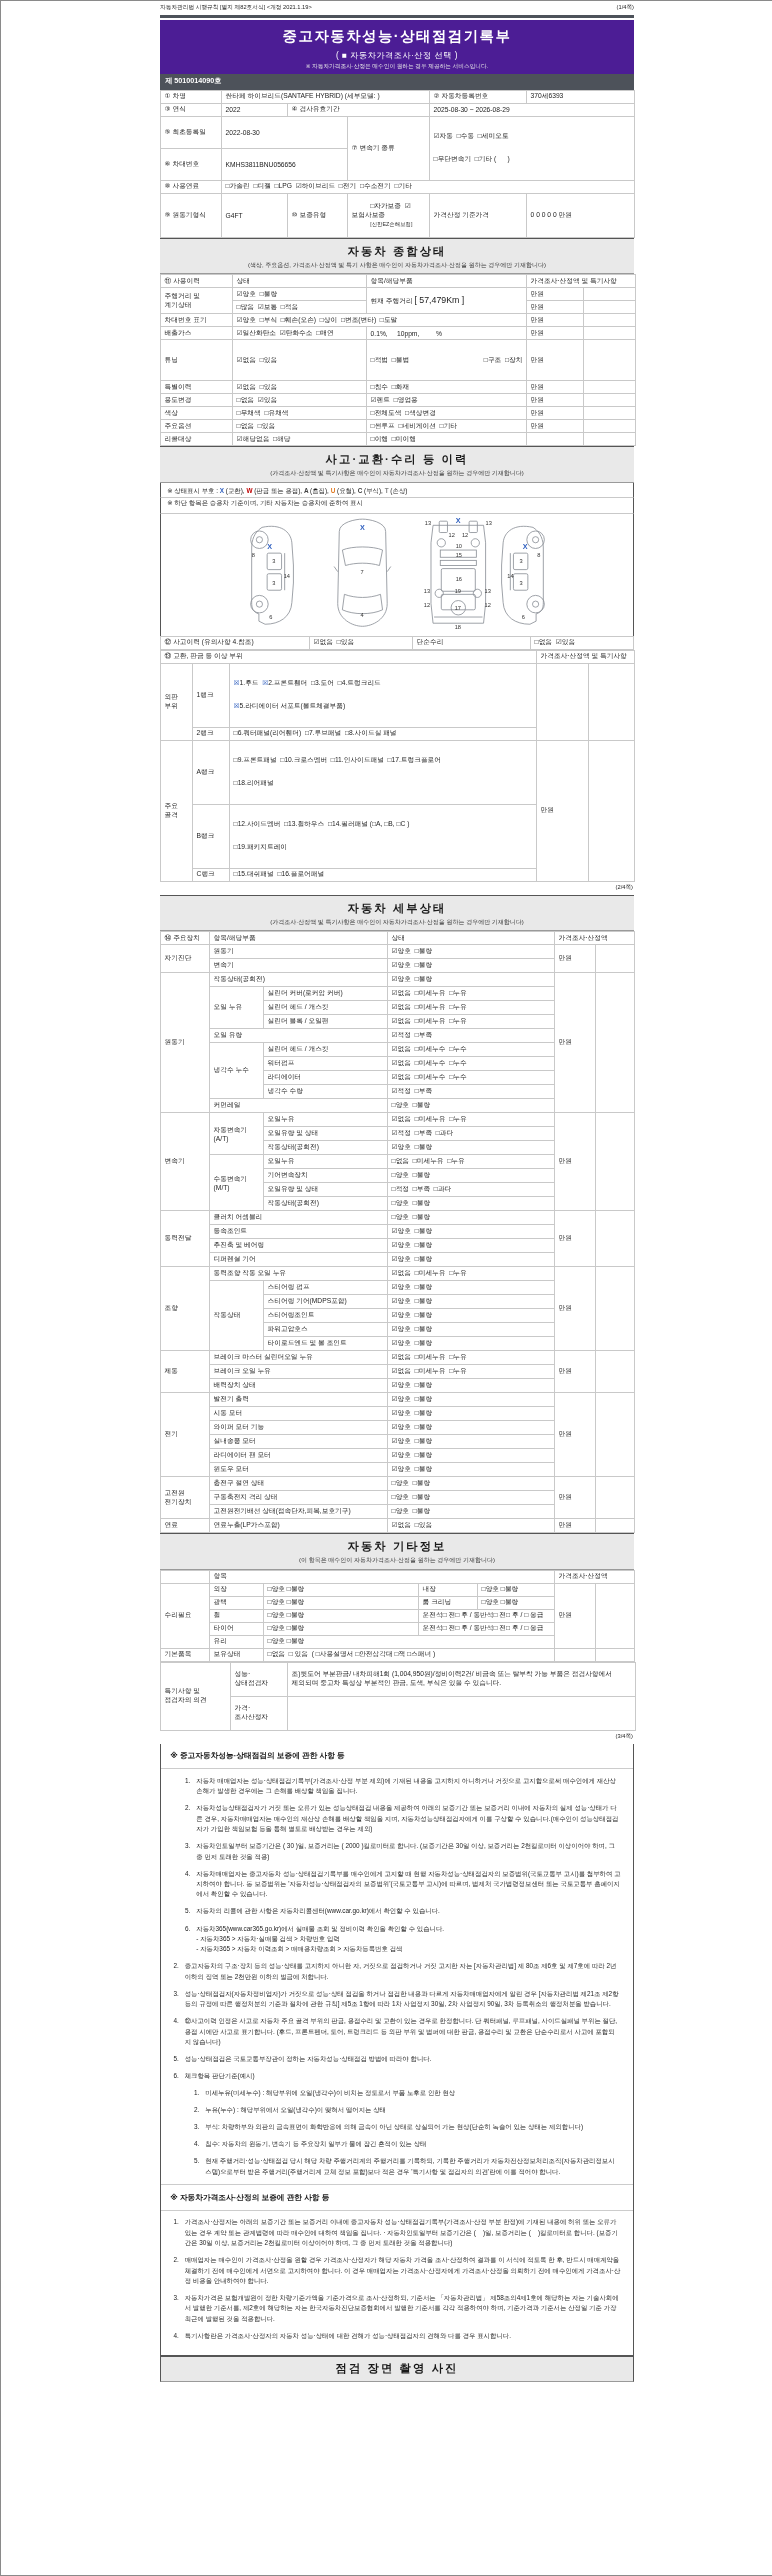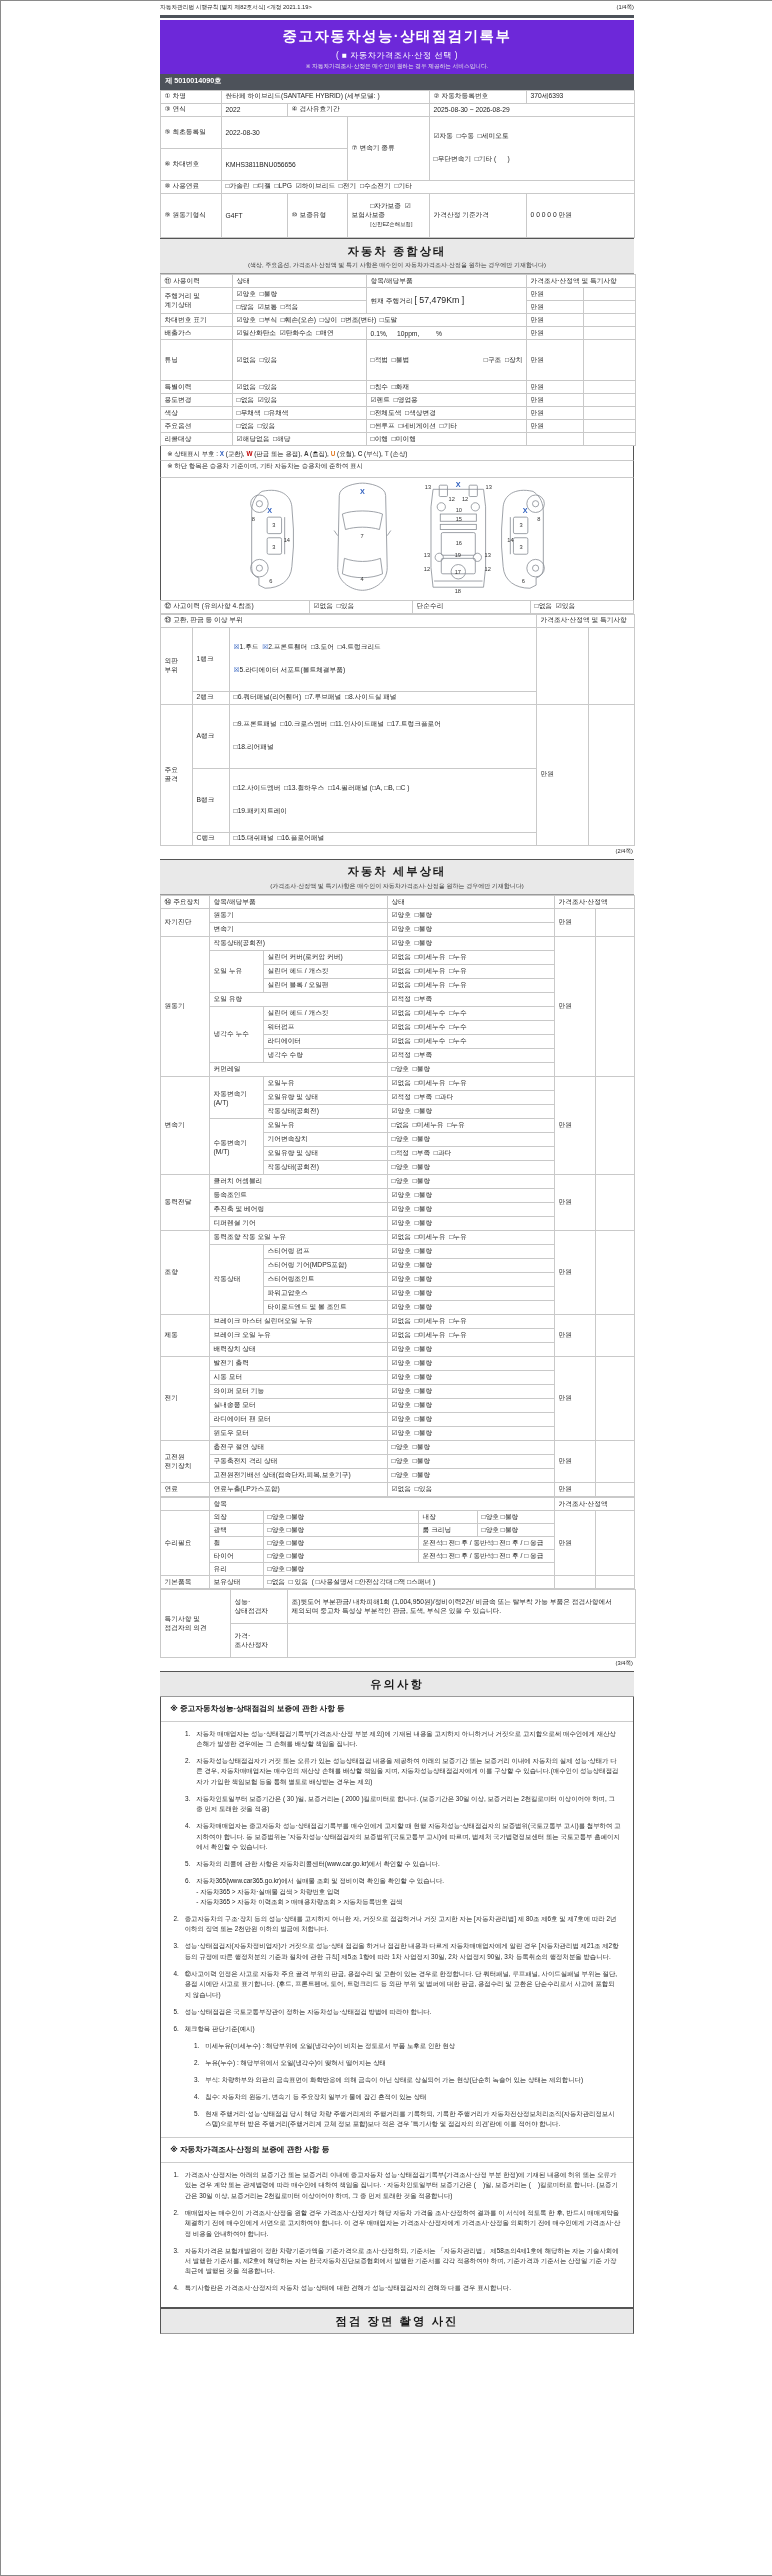--- a/index.html
+++ b/index.html
@@ -2,21 +2,21 @@
 <html style="font-size:8.2px"><head>
 <meta charset="utf-8">
 <style>
   html,body{margin:0;padding:0;background:#fff;}
   body{font-family:"Liberation Sans","DejaVu Sans",sans-serif;color:#1a1a1a;}
   .page{width:773px;height:2576px;position:relative;background:#fff;border:0.5px solid #8a8a8a;box-sizing:border-box;overflow:hidden;}
   .doc{width:474px;margin-left:159px;padding-top:3.1px;}
   .meta-line{display:flex;justify-content:space-between;font-size:5.7px;color:#222;margin-bottom:3.1px;}
   .bar-thin{height:3.1px;background:#4d525a;}
   .bar-gap{height:1.5px;background:#fff;}
-  .title-block{background:#6d28d9;color:#fff;text-align:center;padding:7.2px 0 3.1px;}
+  .title-block{background:#4c1d95;color:#fff;text-align:center;padding:7.2px 0 3.1px;}
   .title-main{font-size:14.4px;font-weight:bold;letter-spacing:1.5px;}
   .title-sub{font-size:8.2px;margin-top:3.6px;letter-spacing:0.5px;}
   .title-note{font-size:5.7px;margin-top:2.6px;color:#e8e8e8;}
   .doc-no{background:#4d525a;color:#fff;font-size:7.2px;font-weight:bold;padding:2.1px 5.2px 3.6px;}
   .sec-header{background:#e9e9e9;border-top:1px solid #555;border-bottom:0.5px solid #9a9a9a;text-align:center;padding:4.6px 0 3.6px;}
   .sec-title{font-size:11.3px;font-weight:bold;letter-spacing:2.1px;}
   .sec-note{font-size:6px;margin-top:2.1px;color:#333;}
   table.tbl{width:474px;border-collapse:collapse;table-layout:fixed;border-left:0.5px solid #555;border-right:0.5px solid #555;border-bottom:1px solid #555;background:#fff;}
   table.tbl td,table.tbl th{border:0.5px solid #c9c9c9;font-size:6.7px;padding:1.5px 3.6px;vertical-align:middle;text-align:left;font-weight:normal;word-break:keep-all;}
   td.lbl{color:#222;}
@@ -212,20 +212,24 @@
       <tr>
         <td class="lbl">리콜대상</td>
         <td class="ck">☑해당없음  □해당</td>
         <td class="ck">□이행  □미이행</td>
         <td></td>
         <td></td>
       </tr>
     </tbody>
       </table>
 
+    <div class="sec-header">
+      <div class="sec-title">사고·교환·수리 등 이력</div>
+      <div class="sec-note">(가격조사·산정액 및 특기사항은 매수인이 자동차가격조사·산정을 원하는 경우에만 기재합니다)</div>
+    </div>
     <div class="legend-row">
       <span>※ 상태표시 부호 : </span><span id="legend-codes"><span style="color: rgb(47, 95, 191); font-weight: bold;">X </span><span>(교환), </span><span style="color: rgb(192, 0, 0); font-weight: bold;">W </span><span>(판금 또는 용접), </span><span style="color: rgb(64, 64, 64); font-weight: bold;">A </span><span>(흠집), </span><span style="color: rgb(224, 120, 32); font-weight: bold;">U </span><span>(요철), </span><span style="color: rgb(64, 64, 64); font-weight: bold;">C </span><span>(부식), </span><span style="color: rgb(128, 128, 128); font-weight: bold;">T </span><span>(손상) </span></span>
     </div>
     <div class="legend-row2">※ 하단 항목은 승용차 기준이며, 기타 자동차는 승용차에 준하여 표시</div>
 
     <div class="diagram-wrap">
       <svg width="473" height="116" viewBox="0 0 918 225">
         <g stroke="#8a8f96" stroke-width="1.6" fill="none">
 
           <path d="M196,22 C232,14 252,30 254,52 L257,95 L257,130 L254,168 C252,196 230,210 202,210 L190,204 L190,190 C178,186 176,178 176,168 L176,62 C176,48 180,32 196,22 Z"></path>
@@ -594,20 +598,24 @@
           <tr style="height: 14px;">
             <td class="lbl center" rowspan="1" style="white-space: pre-line;">연료</td>
             <td class="lbl" colspan="2">연료누출(LP가스포함)</td>
             <td class="ck">☑없음  □있음</td>
             <td class="price" rowspan="1">만원</td>
             <td rowspan="1"></td>
           </tr>
         </tbody>
     </table>
 
+    <div class="sec-header">
+      <div class="sec-title">자동차 기타정보</div>
+      <div class="sec-note">(이 항목은 매수인이 자동차가격조사·산정을 원하는 경우에만 기재합니다)</div>
+    </div>
     <table class="tbl">
       <colgroup>
           <col style="width:49px">
           <col style="width:54px">
           <col style="width:155px">
           <col style="width:59px">
           <col style="width:77px">
           <col style="width:41px">
           <col style="width:39px">
         </colgroup>
@@ -670,23 +678,20 @@
         <td>조)뒷도어 부분판금/ 내차피해1회 (1,004,950원)/정비이력2건/ 비금속 또는 탈부착 가능 부품은 점검사항에서 제외되며 중고차 특성상 부분적인 판금, 도색, 부식은 있을 수 있습니다.</td>
       </tr>
       <tr>
         <td class="lbl" style="height:30px">가격·조사산정자</td>
         <td></td>
       </tr>
     </tbody>
       </table>
     <div class="page-marker">(3/4쪽)</div>
 
-    <div class="sec-header">
-      <div class="sec-title">유의사항</div>
-    </div>
     <div class="notice-body">
       <div class="notice-sec-title">※ 중고자동차성능·상태점검의 보증에 관한 사항 등</div>
       <div class="indent1" id="notice-sub1">
           <div class="n-item">
             <span class="n-num">1.</span>
             <span class="n-text">자동차 매매업자는 성능·상태점검기록부(가격조사·산정 부분 제외)에 기재된 내용을 고지하지 아니하거나 거짓으로 고지함으로써 매수인에게 재산상 손해가 발생한 경우에는 그 손해를 배상할 책임을 집니다.</span>
           </div>
           <div class="n-item">
             <span class="n-num">2.</span>
             <span class="n-text">자동차성능상태점검자가 거짓 또는 오류가 있는 성능상태점검 내용을 제공하여 아래의 보증기간 또는 보증거리 이내에 자동차의 실제 성능·상태가 다른 경우, 자동차매매업자는 매수인의 재산상 손해를 배상할 책임을 지며, 자동차성능상태점검자에게 이를 구상할 수 있습니다.(매수인이 성능상태점검자가 가입한 책임보험 등을 통해 별도로 배상받는 경우는 제외)</span>

